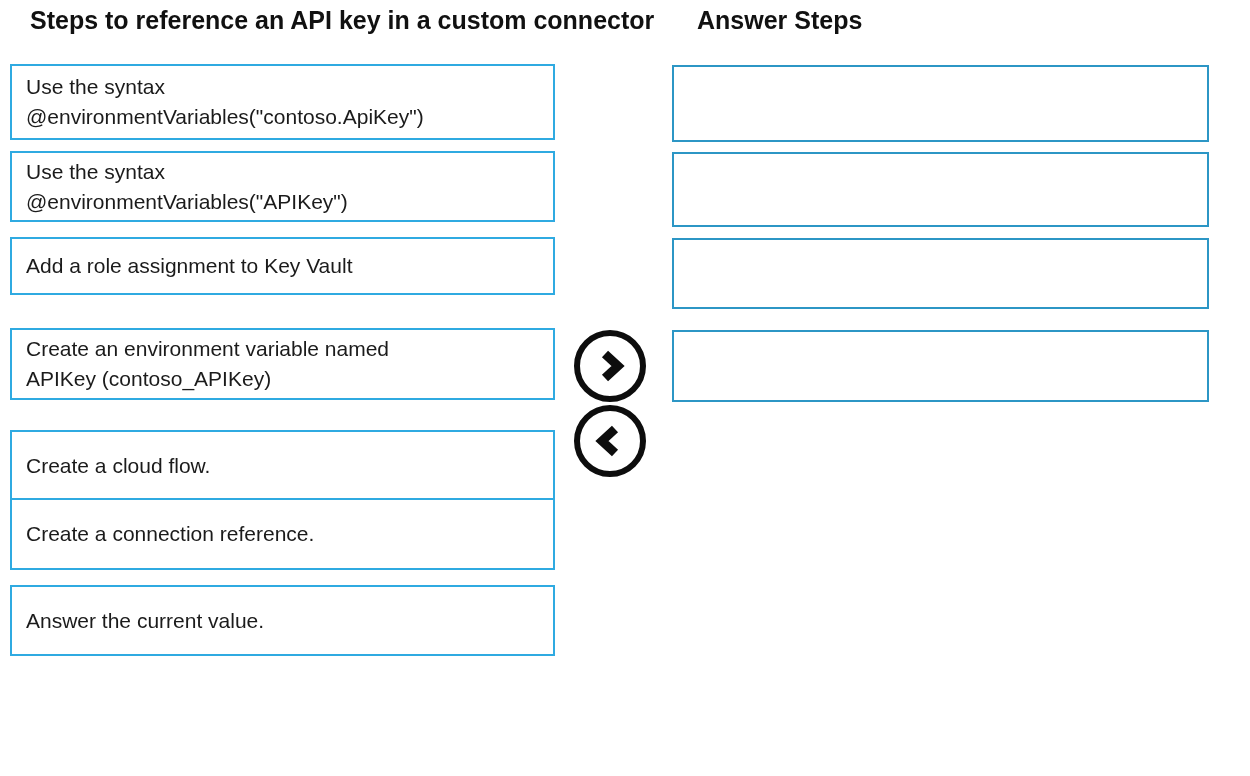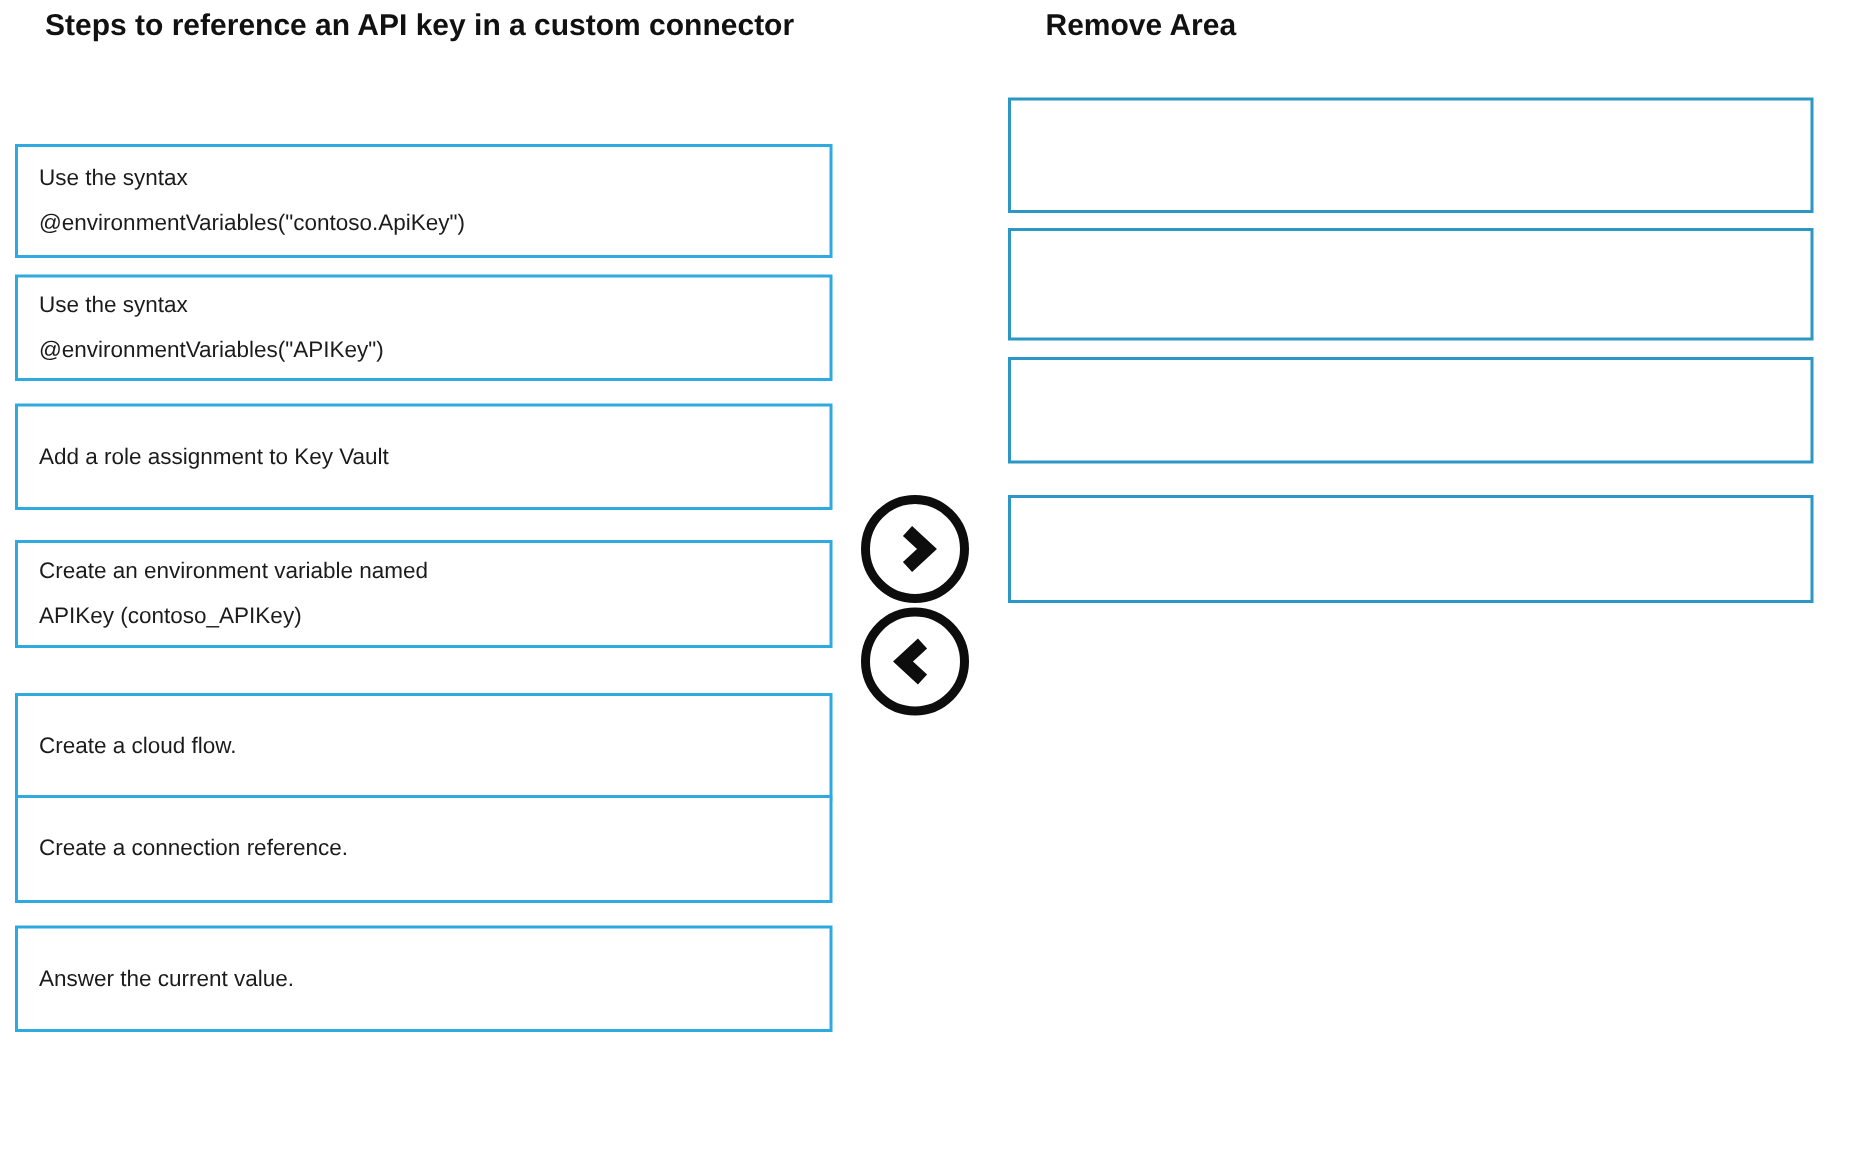--- a/index.html
+++ b/index.html
@@ -14,59 +14,58 @@
     width:1250px;
     height:776px;
     background:#ffffff;
     font-family:"Liberation Sans", sans-serif;
     color:var(--text);
     overflow:hidden;
   }
   .col-title{
     position:absolute;
     top:6px;
-    font-size:20px;
+    font-size:25px;
     font-weight:bold;
     color:#111;
     white-space:nowrap;
   }
   .src-title{left:30px;}
   .ans-title{left:697px;}
 
   .box{
     position:absolute;
     box-sizing:border-box;
     background:#ffffff;
     display:flex;
     align-items:center;
   }
   .src-box{
     left:10px;
     width:545px;
     border:2px solid var(--source-border);
     padding:0 14px;
-    font-size:15px;
+    font-size:21px;
     line-height:30px;
     white-space:pre-line;
     cursor:grab;
-    margin-top:32px;
   }
   .ans-box{
     left:672px;
     width:537px;
     border:2px solid var(--answer-border);
     padding:0 14px;
     font-size:21px;
     line-height:30px;
     white-space:pre-line;
   }
   
   .s0{top:64px;height:76px;}
   .s1{top:151px;height:71px;}
-  .s2{top:237px;height:71px;}
+  .s2{top:237px;height:58px;}
   .s3{top:328px;height:72px;}
   .s4{top:430px;height:72px;}
   .s5{top:498px;height:72px;}
   .s6{top:585px;height:71px;}
   .s7{top:670px;height:72px;}
   
   .a0{top:65px;height:77px;}
   .a1{top:152px;height:75px;}
   .a2{top:238px;height:71px;}
   .a3{top:330px;height:72px;}
@@ -96,21 +95,21 @@
     stroke-linecap:butt;
     stroke-linejoin:miter;
   }
 </style>
 </head>
 <body>
 
 <div class="page">
 
   <div class="col-title src-title">Steps to reference an API key in a custom connector</div>
-  <div class="col-title ans-title">Remove Area</div>
+  <div class="col-title ans-title">Answer Steps</div>
 
   <div class="box src-box s0">Use the syntax
 @environmentVariables("contoso.ApiKey")</div>
   <div class="box src-box s1">Use the syntax
 @environmentVariables("APIKey")</div>
   <div class="box src-box s2">Add a role assignment to Key Vault</div>
   <div class="box src-box s3">Create an environment variable named
 APIKey (contoso_APIKey)</div>
   <div class="box src-box s4">Create a cloud flow.</div>
   <div class="box src-box s5">Create a connection reference.</div>

